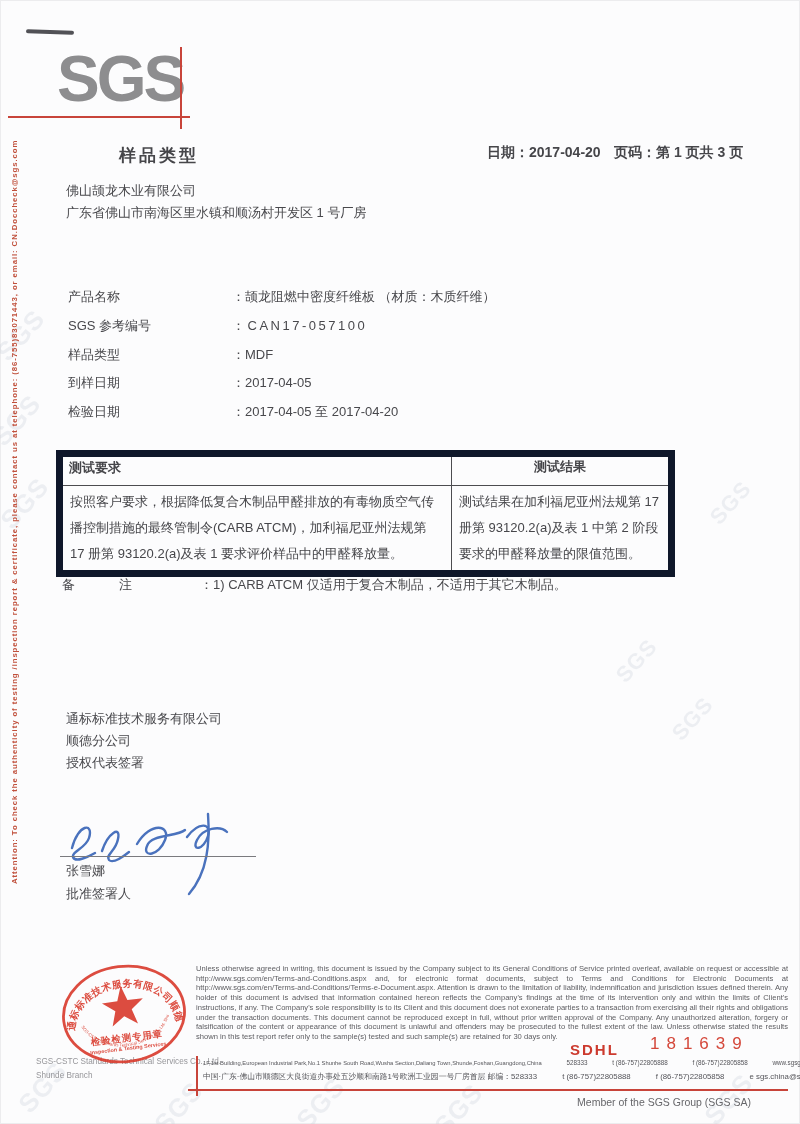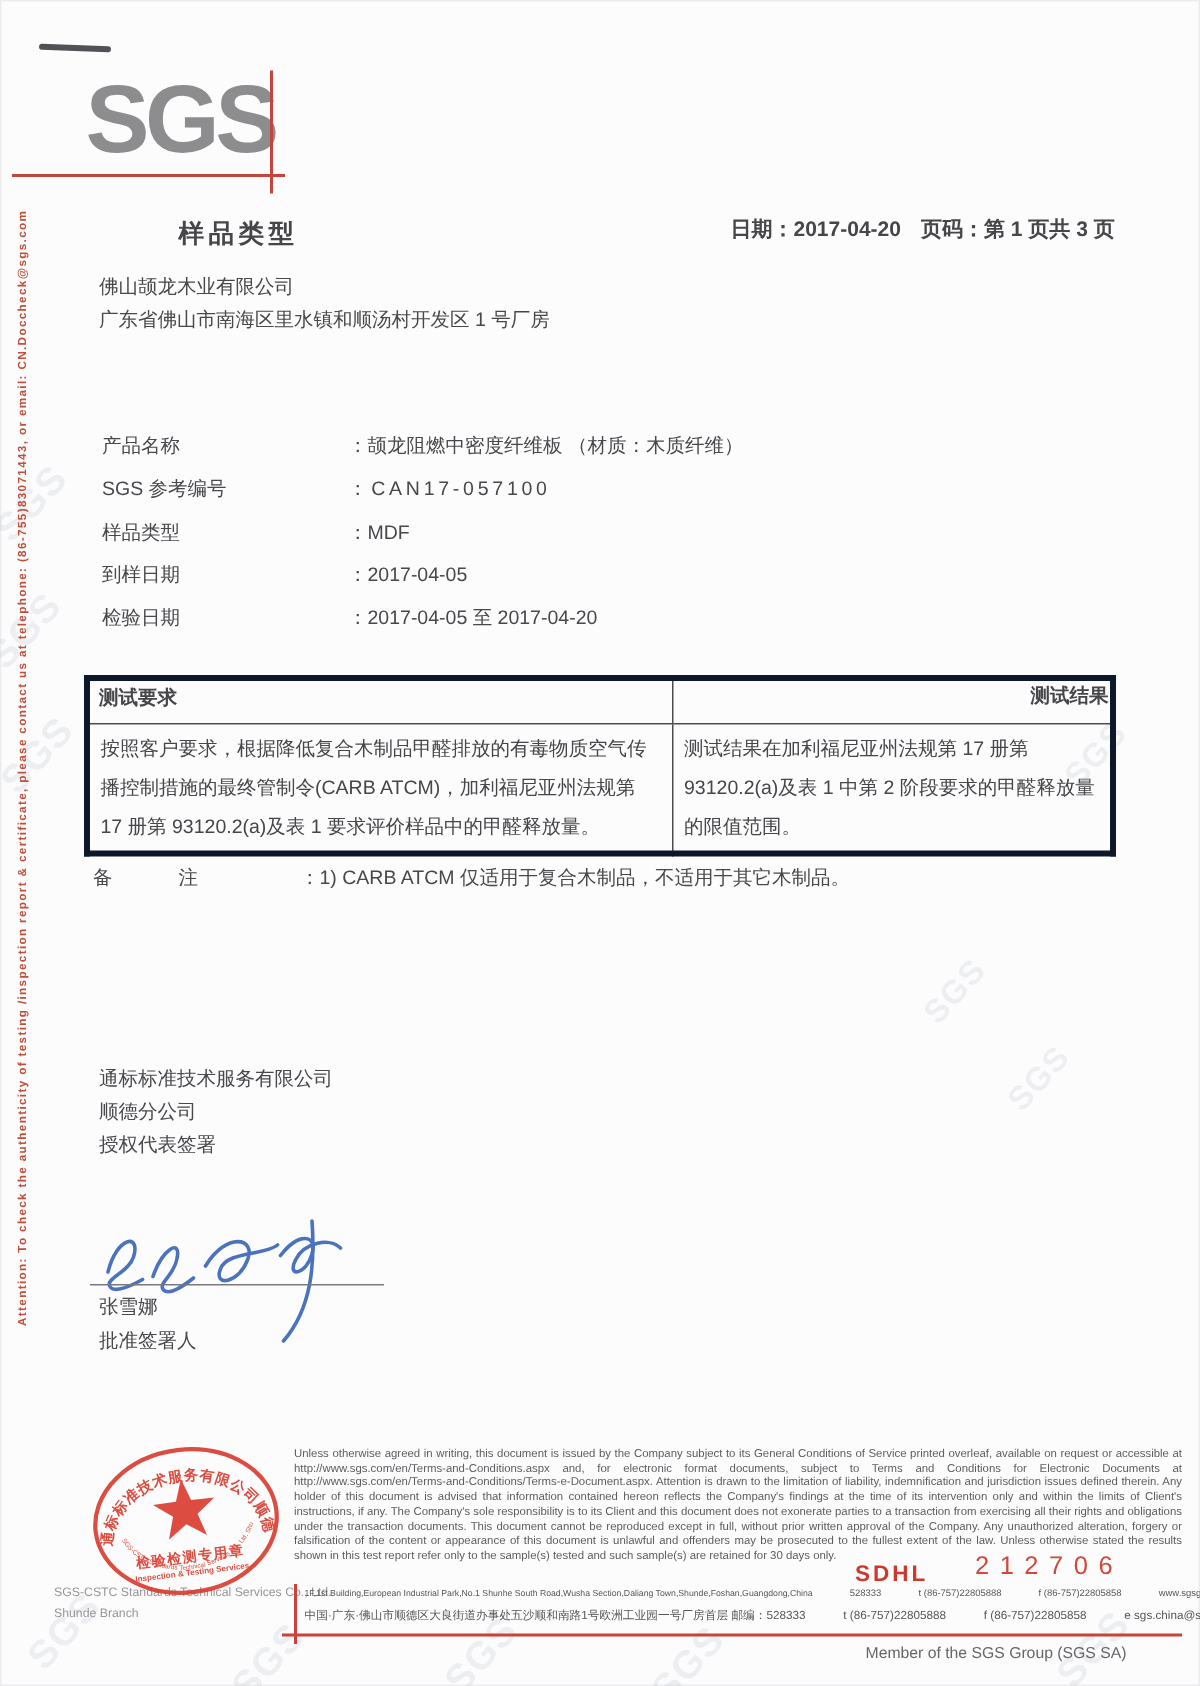--- a/index.html
+++ b/index.html
@@ -15,26 +15,26 @@
   #crop-v{left:180px;top:47px;width:2px;height:82px;background:#c8443a;}
   #crop-h{left:8px;top:116px;width:182px;height:2px;background:#c8443a;}
   
   .hdr{top:144px;font-size:14px;font-weight:bold;color:#46464a;}
   #report-title{left:119px;font-size:17px;letter-spacing:3px;}
   
   .t13{font-size:13px;color:#48484c;}
   .field-label{position:absolute;left:68px;width:160px;font-size:13px;color:#48484c;}
   .field-value{position:absolute;left:232px;font-size:13px;color:#48484c;}
   
-  #results-table{left:56px;top:450px;width:688px;border:4px solid #0f172a;border-collapse:collapse;table-layout:fixed;}
+  #results-table{left:56px;top:450px;width:619px;border:7px solid #0f172a;border-collapse:collapse;table-layout:fixed;}
   #results-table th,#results-table td{border:1.5px solid #4c4c50;font-size:13px;color:#46464a;vertical-align:top;}
   #results-table th{height:24px;font-weight:bold;}
   #results-table .c1{width:376px;}
   #results-table th.c1{text-align:left;padding:2px 6px;}
-  #results-table th.c2{text-align:right;}
+  #results-table th.c2{text-align:center;}
   #results-table td{padding:3px 7px;line-height:26px;}
   
   #side-note{left:10px;top:884px;transform-origin:0 0;transform:rotate(-90deg);white-space:nowrap;
              font-size:7.8px;letter-spacing:.9px;color:#c0503c;font-weight:bold;}
   
   #legal{left:196px;top:964px;width:592px;font-size:7.6px;line-height:9.7px;color:#5c5c60;text-align:justify;}
   #serial-code{left:570px;top:1041px;font-size:15px;font-weight:bold;color:#cc3a2e;letter-spacing:2px;}
   #serial-number{left:650px;top:1034px;font-size:17px;color:#d4473a;letter-spacing:7px;}
   
   #footer-vline{left:196px;top:1056px;width:2px;height:40px;background:#c8443a;}
@@ -140,21 +140,21 @@
     <text font-size="4" fill="#d93a2c">
       <textPath href="#arcBot" startOffset="1">SGS-CSTC Standards Technical Services Co., Ltd. Shunde Branch</textPath>
     </text>
     <polygon fill="#d93a2c" points="60,22 64.7,35.5 79,35.8 67.6,44.5 71.8,58.2 60,50 48.2,58.2 52.4,44.5 41,35.8 55.3,35.5"></polygon>
     <text x="60" y="73" text-anchor="middle" font-size="8.6" fill="#d93a2c" font-weight="bold" letter-spacing="1">检验检测专用章</text>
     <text x="60" y="81.5" text-anchor="middle" font-size="5" fill="#d93a2c" font-weight="bold">Inspection &amp; Testing Services</text>
   </svg>
 
   <div class="abs" id="legal">Unless otherwise agreed in writing, this document is issued by the Company subject to its General Conditions of Service printed overleaf, available on request or accessible at http://www.sgs.com/en/Terms-and-Conditions.aspx and, for electronic format documents, subject to Terms and Conditions for Electronic Documents at http://www.sgs.com/en/Terms-and-Conditions/Terms-e-Document.aspx. Attention is drawn to the limitation of liability, indemnification and jurisdiction issues defined therein. Any holder of this document is advised that information contained hereon reflects the Company's findings at the time of its intervention only and within the limits of Client's instructions, if any. The Company's sole responsibility is to its Client and this document does not exonerate parties to a transaction from exercising all their rights and obligations under the transaction documents. This document cannot be reproduced except in full, without prior written approval of the Company. Any unauthorized alteration, forgery or falsification of the content or appearance of this document is unlawful and offenders may be prosecuted to the fullest extent of the law. Unless otherwise stated the results shown in this test report refer only to the sample(s) tested and such sample(s) are retained for 30 days only.</div>
   <div class="abs" id="serial-code">SDHL</div>
-  <div class="abs" id="serial-number">212706</div>
+  <div class="abs" id="serial-number">181639</div>
 
   <div class="abs" id="footer-vline"></div>
   <div class="frow" id="frow1">
     <span class="addr">1F,1st Building,European Industrial Park,No.1 Shunhe South Road,Wusha Section,Daliang Town,Shunde,Foshan,Guangdong,China</span>
     <span>528333</span>
     <span>t (86-757)22805888</span>
     <span>f (86-757)22805858</span>
     <span>www.sgsgroup.com.cn</span>
   </div>
   <div class="frow" id="frow2">

